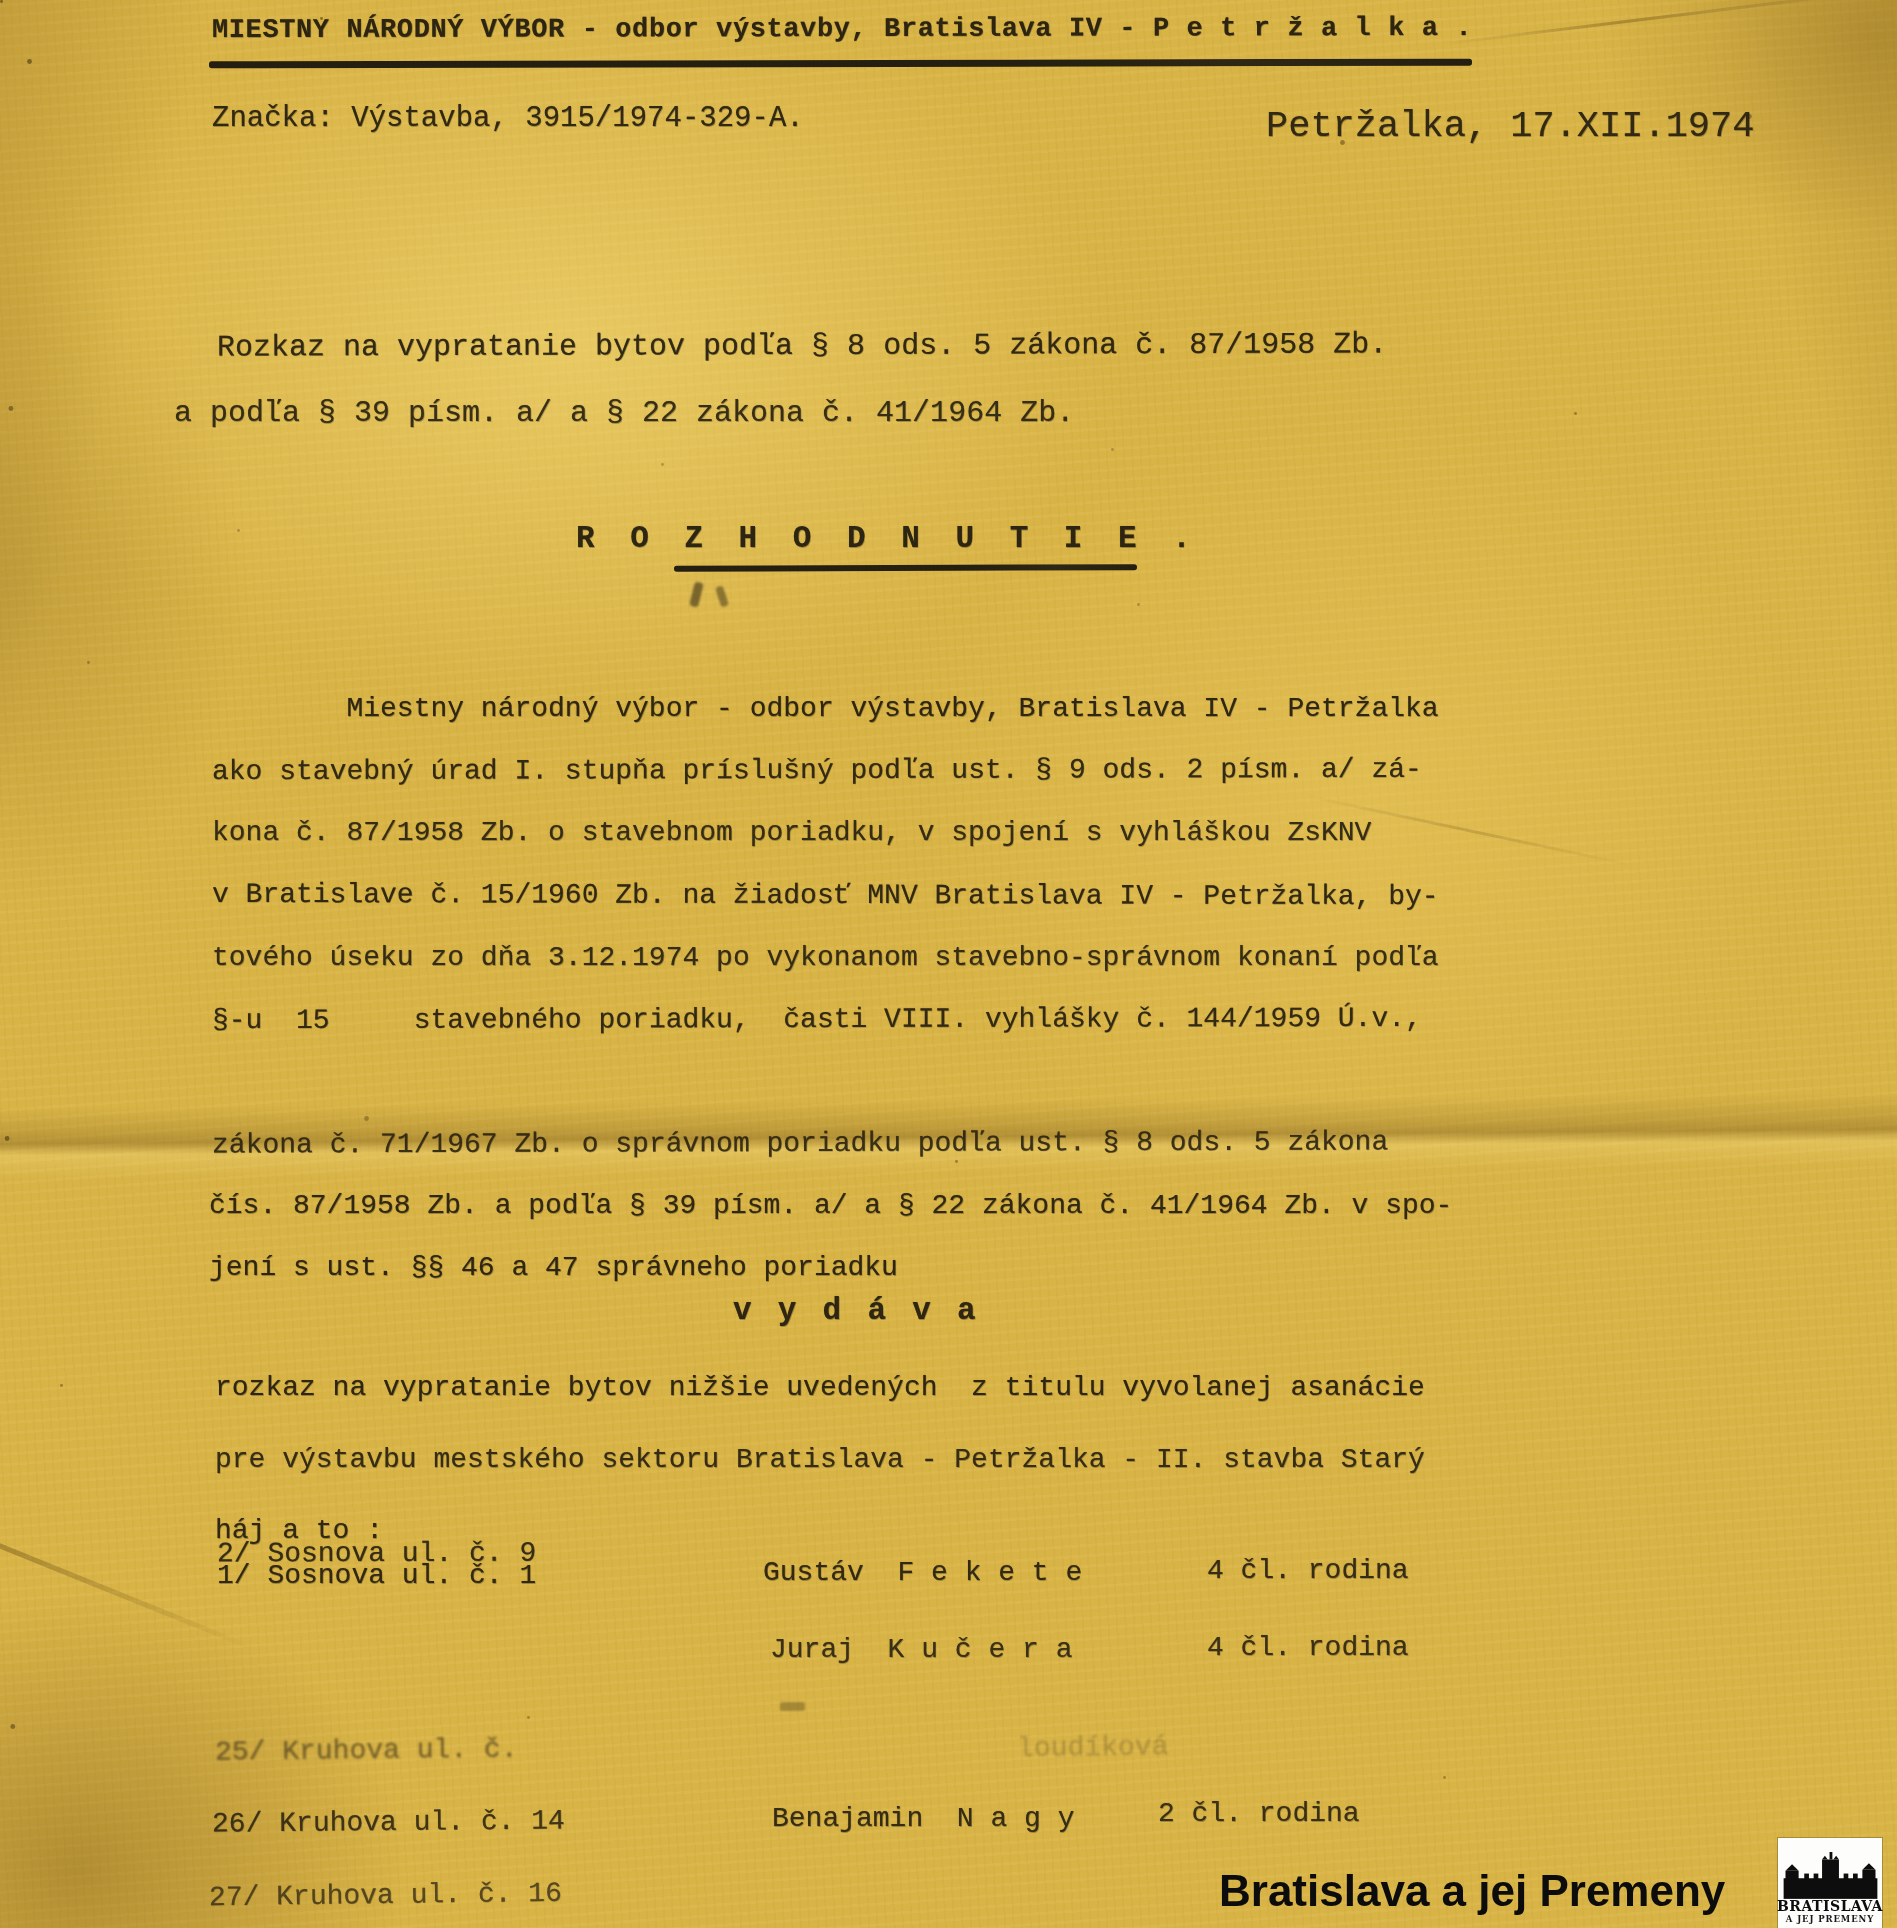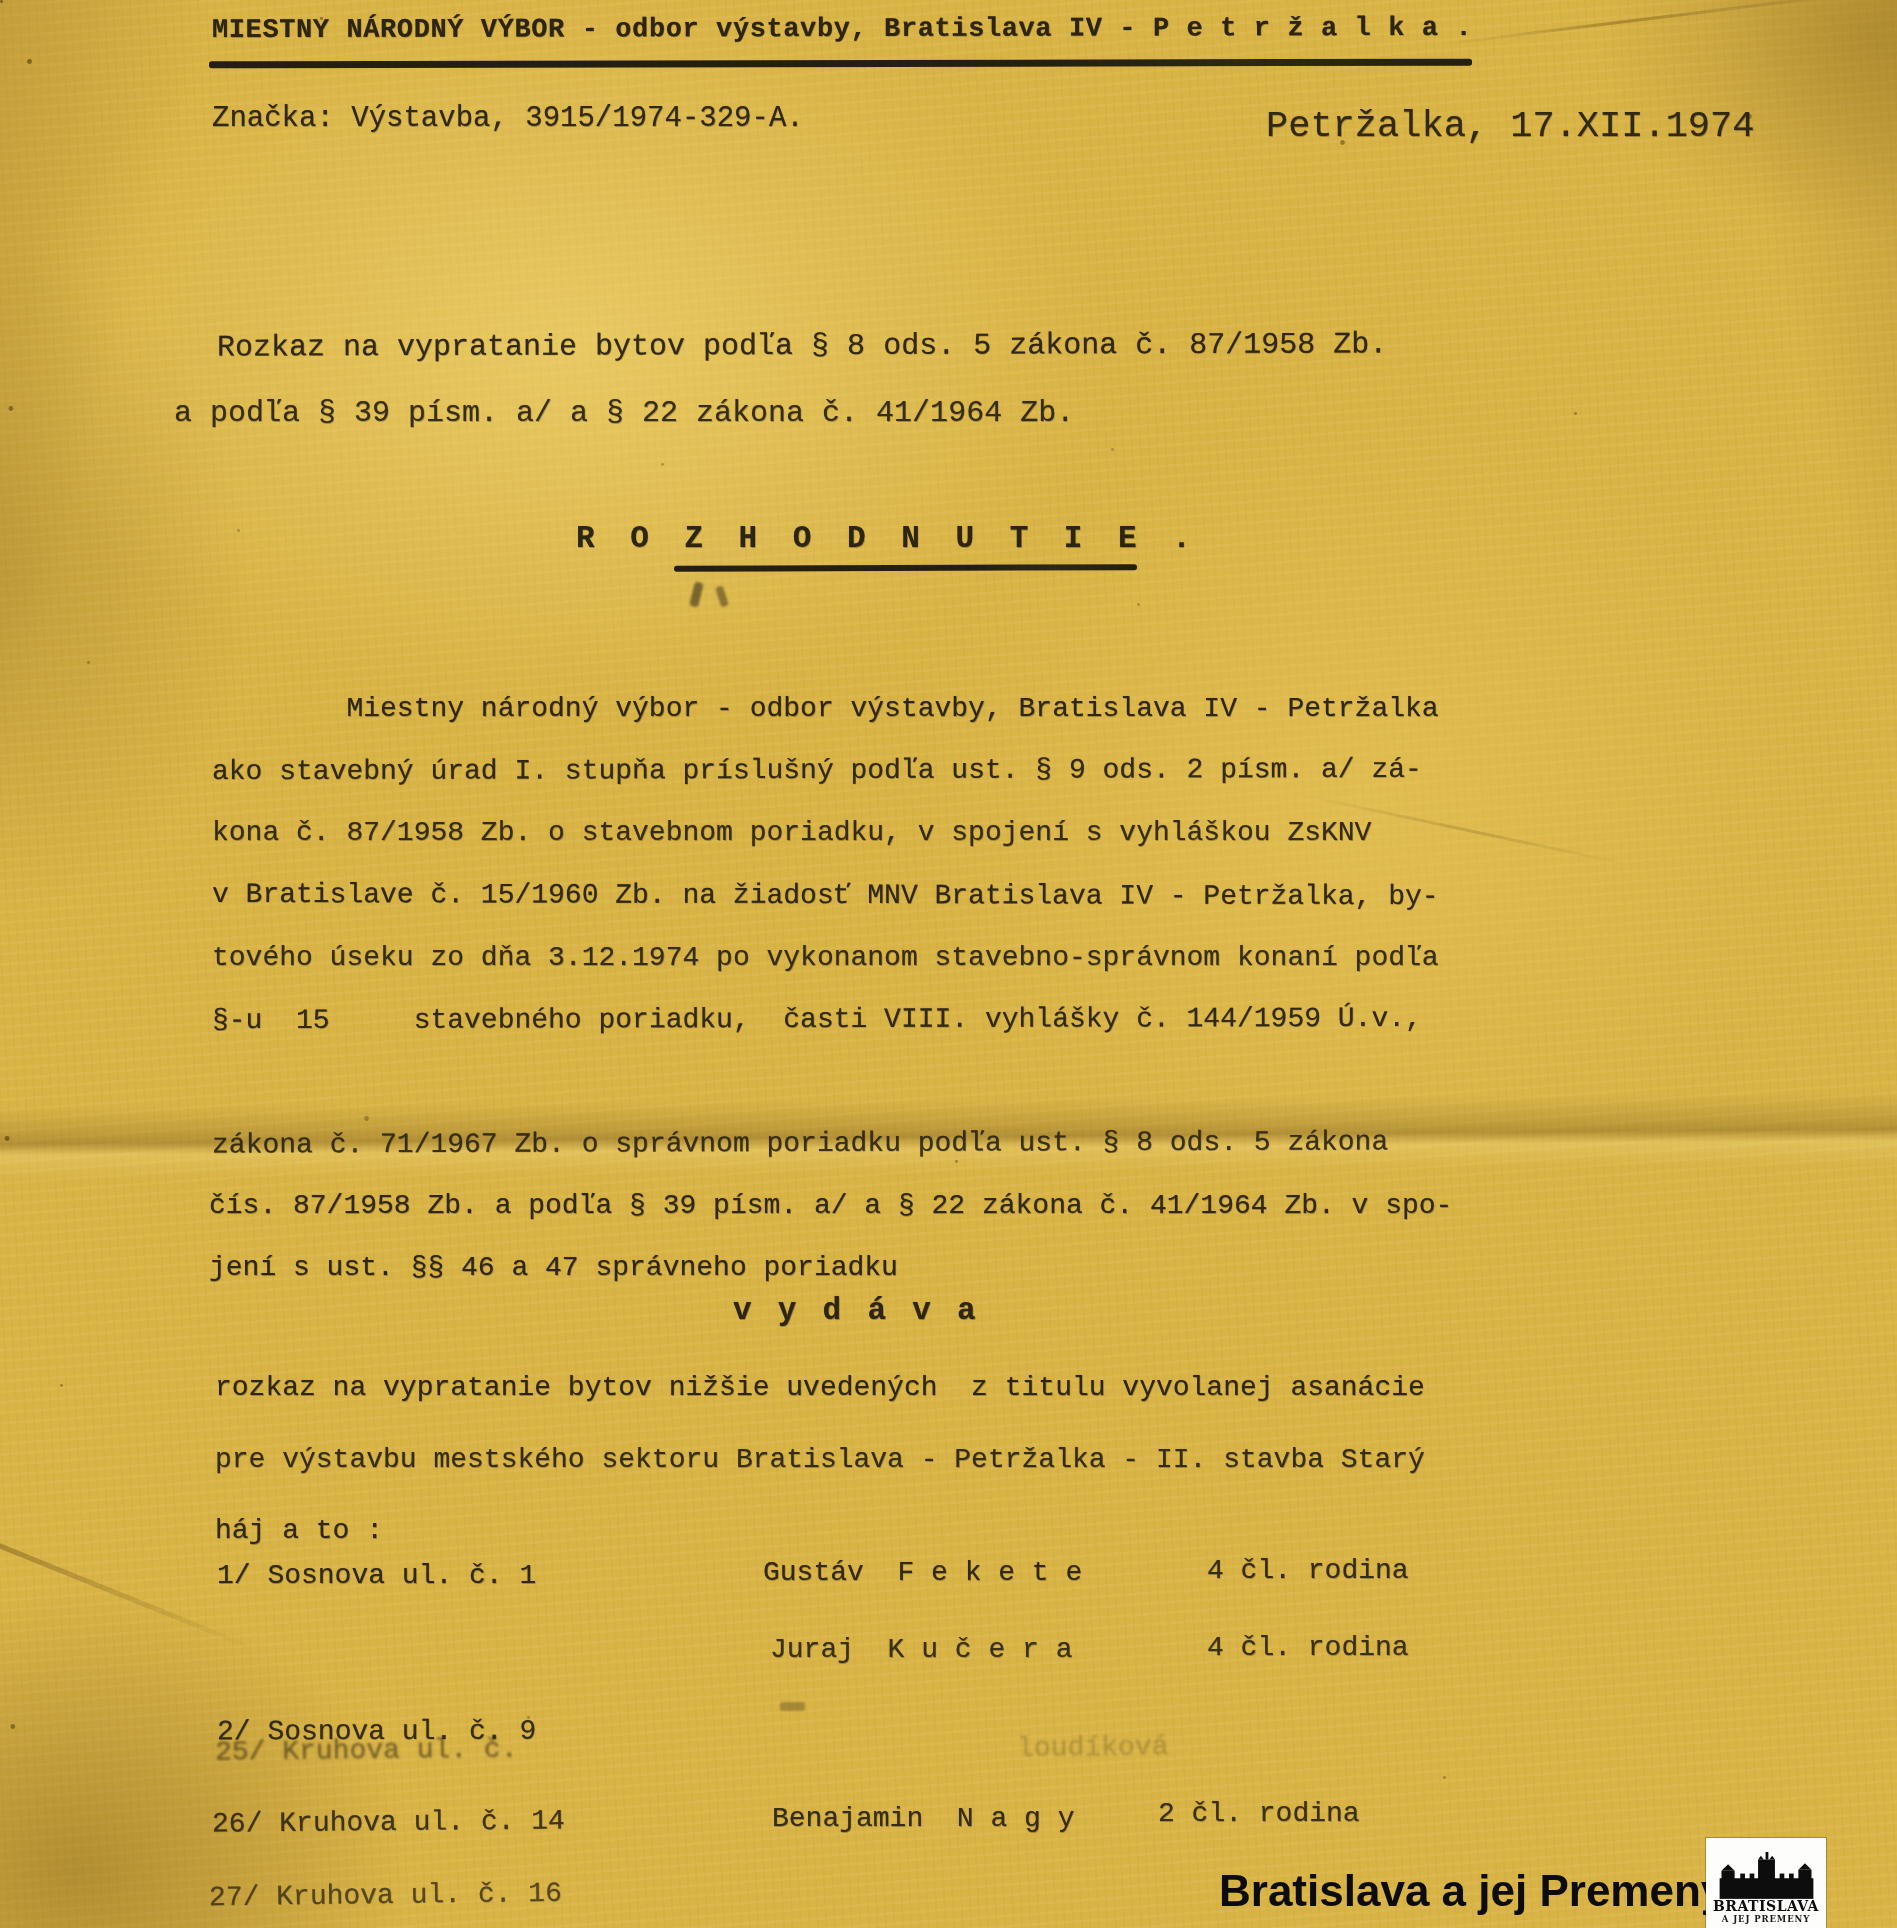--- a/index.html
+++ b/index.html
@@ -36,21 +36,21 @@
       1443px 1776px 0 0 rgba(62,46,14,0.35), 237px 529px 0 0 rgba(62,46,14,0.3),
       1748px 115px 0 0.9px rgba(62,46,14,0.4), 661px 463px 0 0 rgba(62,46,14,0.3),
       1111px 448px 0 0 rgba(62,46,14,0.28), 527px 1716px 0 0 rgba(62,46,14,0.35),
       28px 60px 0 0.9px rgba(50,36,10,0.5), 9.4px 407px 0 0.9px rgba(50,36,10,0.45),
       5.6px 1137px 0 0.9px rgba(50,36,10,0.5), 11.3px 1725px 0 0.9px rgba(50,36,10,0.45);}
   .wm-text{
     position:absolute;font-family:"Liberation Sans",sans-serif;font-weight:bold;
     color:#0c0c0c;font-size:44px;letter-spacing:0px;
   }
   .logo{
-    position:absolute;left:1706px;top:1838px;width:120px;height:90px;
+    position:absolute;left:1778px;top:1838px;width:104px;height:90px;
     background:#fdfdfb;display:flex;flex-direction:column;align-items:center;
     justify-content:flex-end;padding-bottom:3.8px;box-sizing:border-box;
     box-shadow:0 0 0 0.9px rgba(0,0,0,0.25);
   }
   .logo-title{font-family:"DejaVu Serif","Liberation Serif",serif;font-weight:bold;
     font-size:14px;letter-spacing:0.5px;color:#0d0d0d;line-height:1.1;}
   .logo-sub{font-family:"DejaVu Serif","Liberation Serif",serif;font-weight:bold;
     font-size:8.5px;letter-spacing:0.9px;color:#1a1a1a;line-height:1.2;}
   .ghost{filter:blur(1.1px);}
 </style>
@@ -99,21 +99,21 @@
   <div class="line" style="left:215px;top:1371px;opacity:0.94;">rozkaz na vypratanie bytov nižšie uvedených  z titulu vyvolanej asanácie</div>
   <div class="line" style="left:215px;top:1443px;opacity:0.9;">pre výstavbu mestského sektoru Bratislava - Petržalka - II. stavba Starý</div>
   <div class="line" style="left:215px;top:1514px;opacity:0.93;">háj a to :</div>
 
   <div>
     <div class="line" style="left:217px;top:1559px;opacity:0.93;">1/ Sosnova ul. č. 1</div>
     <div class="line" style="left:763px;top:1556px;opacity:0.92;">Gustáv  F e k e t e</div>
     <div class="line" style="left:1207px;top:1554px;opacity:0.9;">4 čl. rodina</div>
   </div>
   <div>
-    <div class="line" style="left:217px;top:1715px;opacity:0.9;transform:rotate(-0.1deg);">2/ Sosnova ul. č. 9</div>
+    <div class="line" style="left:217px;top:1537px;opacity:0.9;transform:rotate(-0.1deg);">2/ Sosnova ul. č. 9</div>
     <div class="line" style="left:770px;top:1633px;opacity:0.88;">Juraj  K u č e r a</div>
     <div class="line" style="left:1207px;top:1631px;opacity:0.88;">4 čl. rodina</div>
   </div>
   <div>
     <div class="line ghost" style="left:215px;top:1734px;opacity:0.55;transform:rotate(-0.6deg);">25/ Kruhova ul. č.</div>
     <div class="line ghost" style="left:1017px;top:1731px;opacity:0.22;transform:rotate(-0.8deg);">loudíková</div>
   </div>
   <div>
     <div class="line" style="left:212px;top:1806px;opacity:0.85;transform:rotate(-0.5deg);">26/ Kruhova ul. č. 14</div>
     <div class="line" style="left:772px;top:1802px;opacity:0.9;">Benajamin  N a g y</div>

